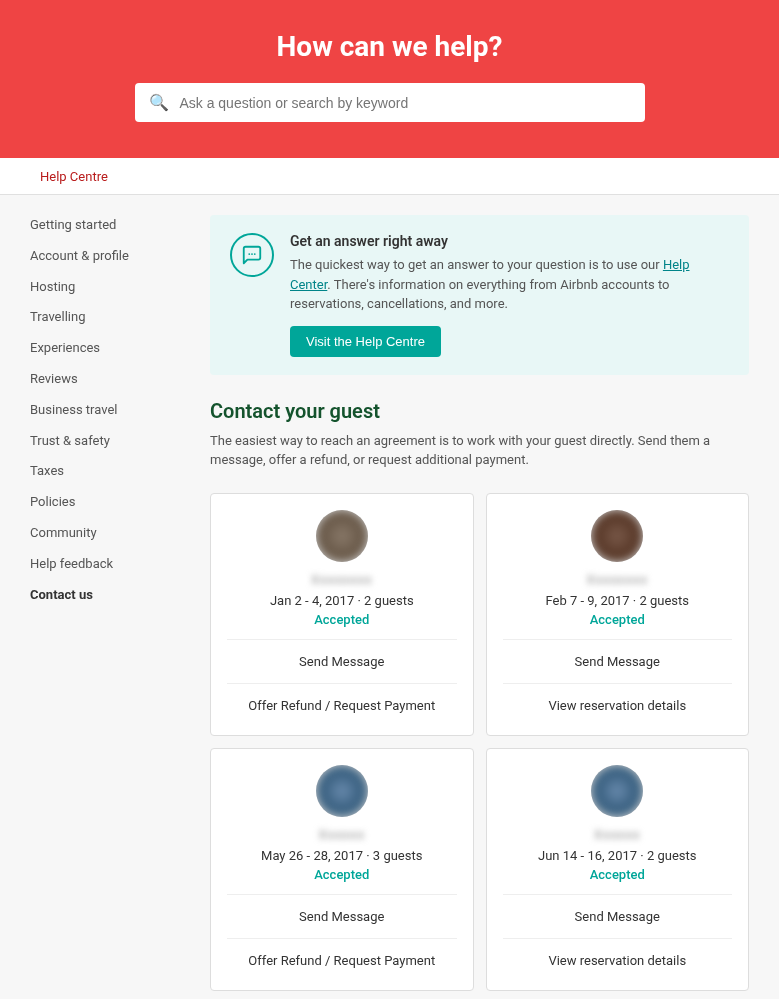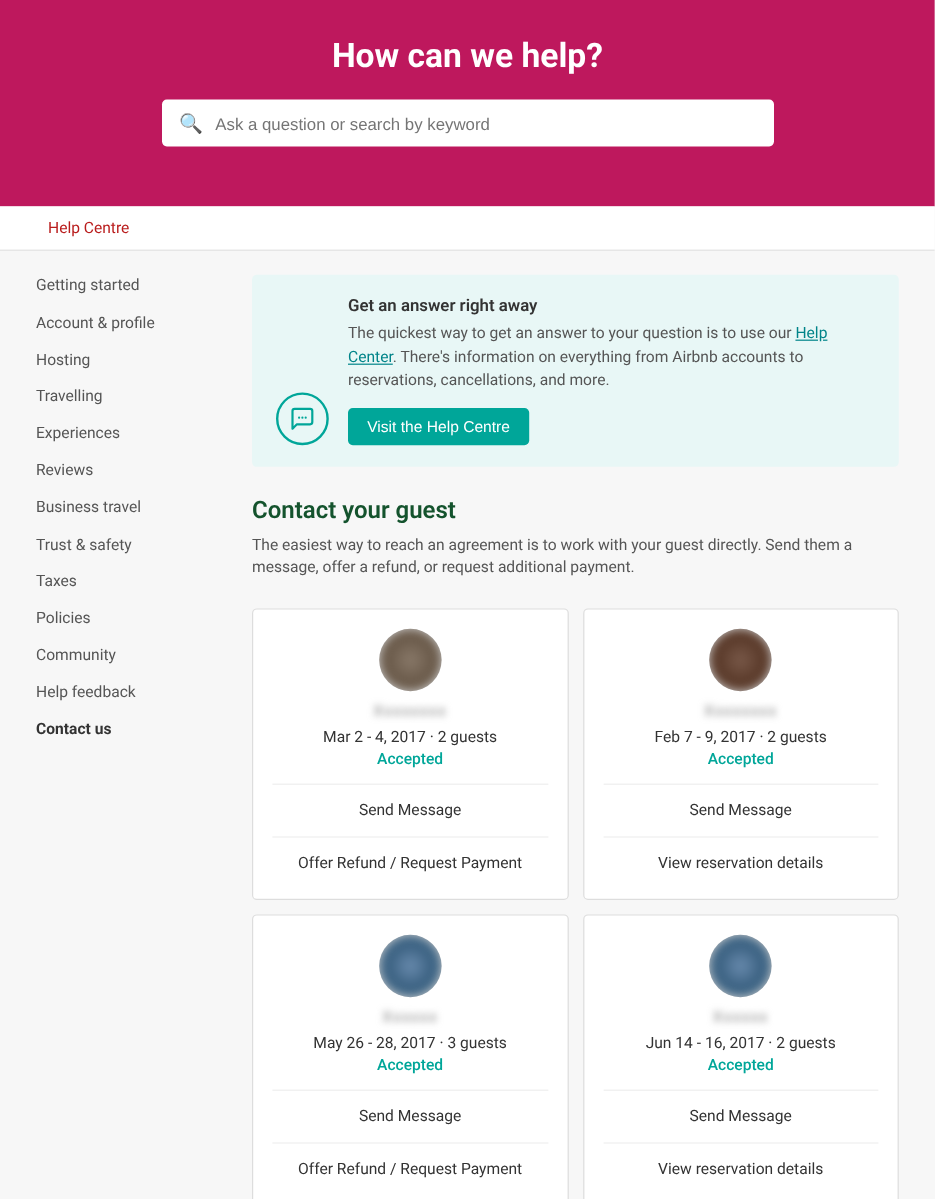--- a/index.html
+++ b/index.html
@@ -1,21 +1,21 @@
 <!DOCTYPE html>
 <html><head>
   <meta charset="utf-8">
   <style>
     * { box-sizing: border-box; margin: 0; padding: 0; }
     body { font-family: -apple-system, BlinkMacSystemFont, 'Segoe UI', Roboto, sans-serif; background: #f7f7f7; color: #333; font-size: 14px; }
 
     
     .header {
-      background: #be185d;
-      padding: 30px 20px 50px;
+      background: #ef4444;
+      padding: 30px 20px 36px;
       text-align: center;
     }
     .header h1 {
       color: white;
       font-size: 28px;
       font-weight: 700;
       margin-bottom: 20px;
     }
     .search-bar {
       background: white;
@@ -89,21 +89,21 @@
     }
 
     
     .info-box {
       background: #e8f7f6;
       border-radius: 4px;
       padding: 18px 20px;
       display: flex;
       gap: 16px;
       margin-bottom: 24px;
-      align-items: flex-end;
+      align-items: flex-start;
     }
     .chat-icon {
       width: 44px;
       height: 44px;
       border: 2px solid #00a699;
       border-radius: 50%;
       display: flex;
       align-items: center;
       justify-content: center;
       flex-shrink: 0;
@@ -282,21 +282,21 @@
 
     <h2 class="section-title">Contact your guest</h2>
     <p class="section-desc">The easiest way to reach an agreement is to work with your guest directly. Send them a message, offer a refund, or request additional payment.</p>
 
     <div class="cards-grid" id="cards-grid">
     <div class="guest-card">
           <div class="guest-avatar">
             <div class="avatar-blur mid"></div>
           </div>
           <div class="guest-name">Xxxxxxxx</div>
-          <div class="guest-dates">Mar 2 - 4, 2017 · 2 guests</div>
+          <div class="guest-dates">Jan 2 - 4, 2017 · 2 guests</div>
           <div class="guest-status">Accepted</div>
           <hr class="card-divider">
           <div class="card-action">Send Message</div>
           <hr class="card-divider">
           <div class="card-action">Offer Refund / Request Payment</div>
         </div>
         <div class="guest-card">
           <div class="guest-avatar">
             <div class="avatar-blur dark"></div>
           </div>

